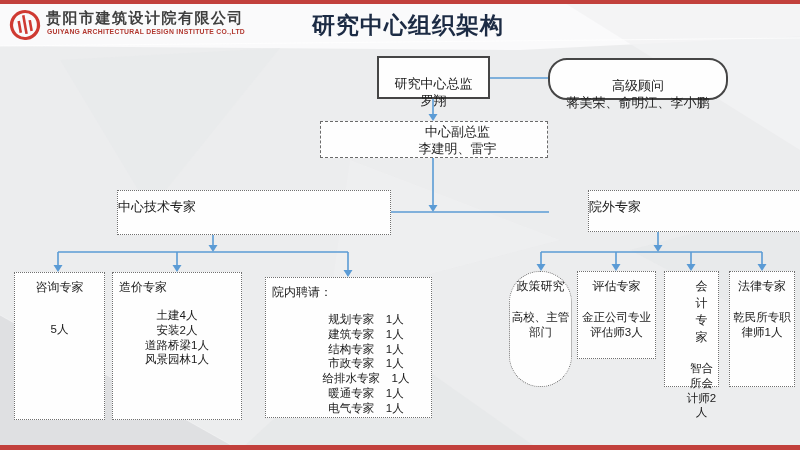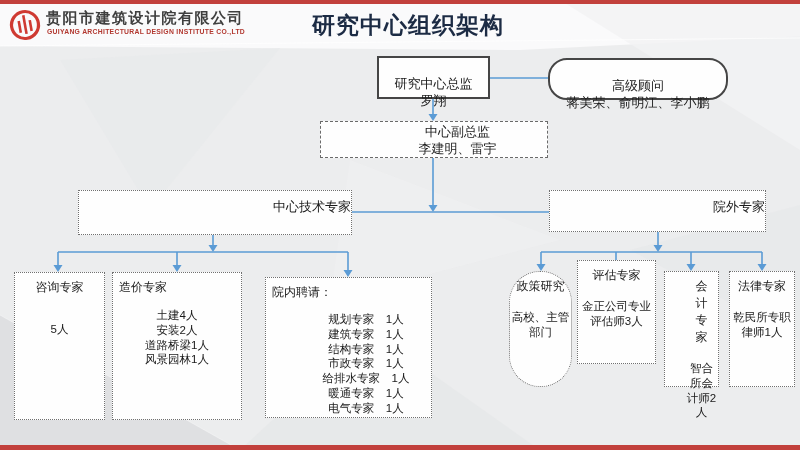--- a/index.html
+++ b/index.html
@@ -21,21 +21,21 @@
 
   .box { position:absolute; background:#fefefe; color:#1a1a1a; }
   .b-solid  { border:2px solid #454545; }
   .b-dashed { border:1px dashed #6a6a6a; }
   .b-dotted { border:1px dotted #707070; }
 
   .two-line { text-align:center; font-size:13px; line-height:17px; padding-top:17px; }
   .two-line .bx-title, .two-line .bx-names { white-space:nowrap; }
   .advisor-names { letter-spacing:0; }
 
-  .branch { text-align:right; font-size:13px; padding-top:7px; }
+  .branch { text-align:left; font-size:13px; padding-top:7px;margin-left:39px; }
 
   .child .c-title { font-size:12px; padding:6px 6px 0 6px; text-align:center; }
   .child .c-title.t-left { text-align:left; }
   .child .c-body { font-size:11.5px; line-height:14.8px; text-align:center;
                    white-space:pre-line; color:#1a1a1a; }
   .gap-lg { margin-top:26px; }
   .gap-md { margin-top:12px; }
   .gap-sm { margin-top:11px;padding-left:35px; }
   .gap-rt { margin-top:15px; }
   .rt-body { line-height:15.5px; font-size:11.5px; }
@@ -153,21 +153,21 @@
 给排水专家　1人
 暖通专家　1人
 电气专家　1人</div>
   </div>
 
   <div class="box b-dotted child" style="left:509px; top:271px; width:63px; height:116px;border-radius:31px;">
     <div class="c-title">政策研究</div>
     <div class="c-body gap-rt rt-body">高校、主管部门</div>
   </div>
 
-  <div class="box b-dotted child" style="left:577px; top:260px; width:79px; height:104px;">
+  <div class="box b-dotted child" style="left:577px; top:271px; width:79px; height:88px;">
     <div class="c-title">评估专家</div>
     <div class="c-body gap-rt rt-body">金正公司专业评估师3人</div>
   </div>
 
   <div class="box b-dotted child" style="left:664px; top:271px; width:55px; height:116px;padding-left:20px;">
     <div class="c-title">会计专家</div>
     <div class="c-body gap-rt rt-body">智合所会计师2人</div>
   </div>
 
   <div class="box b-dotted child" style="left:729px; top:271px; width:66px; height:116px;">

